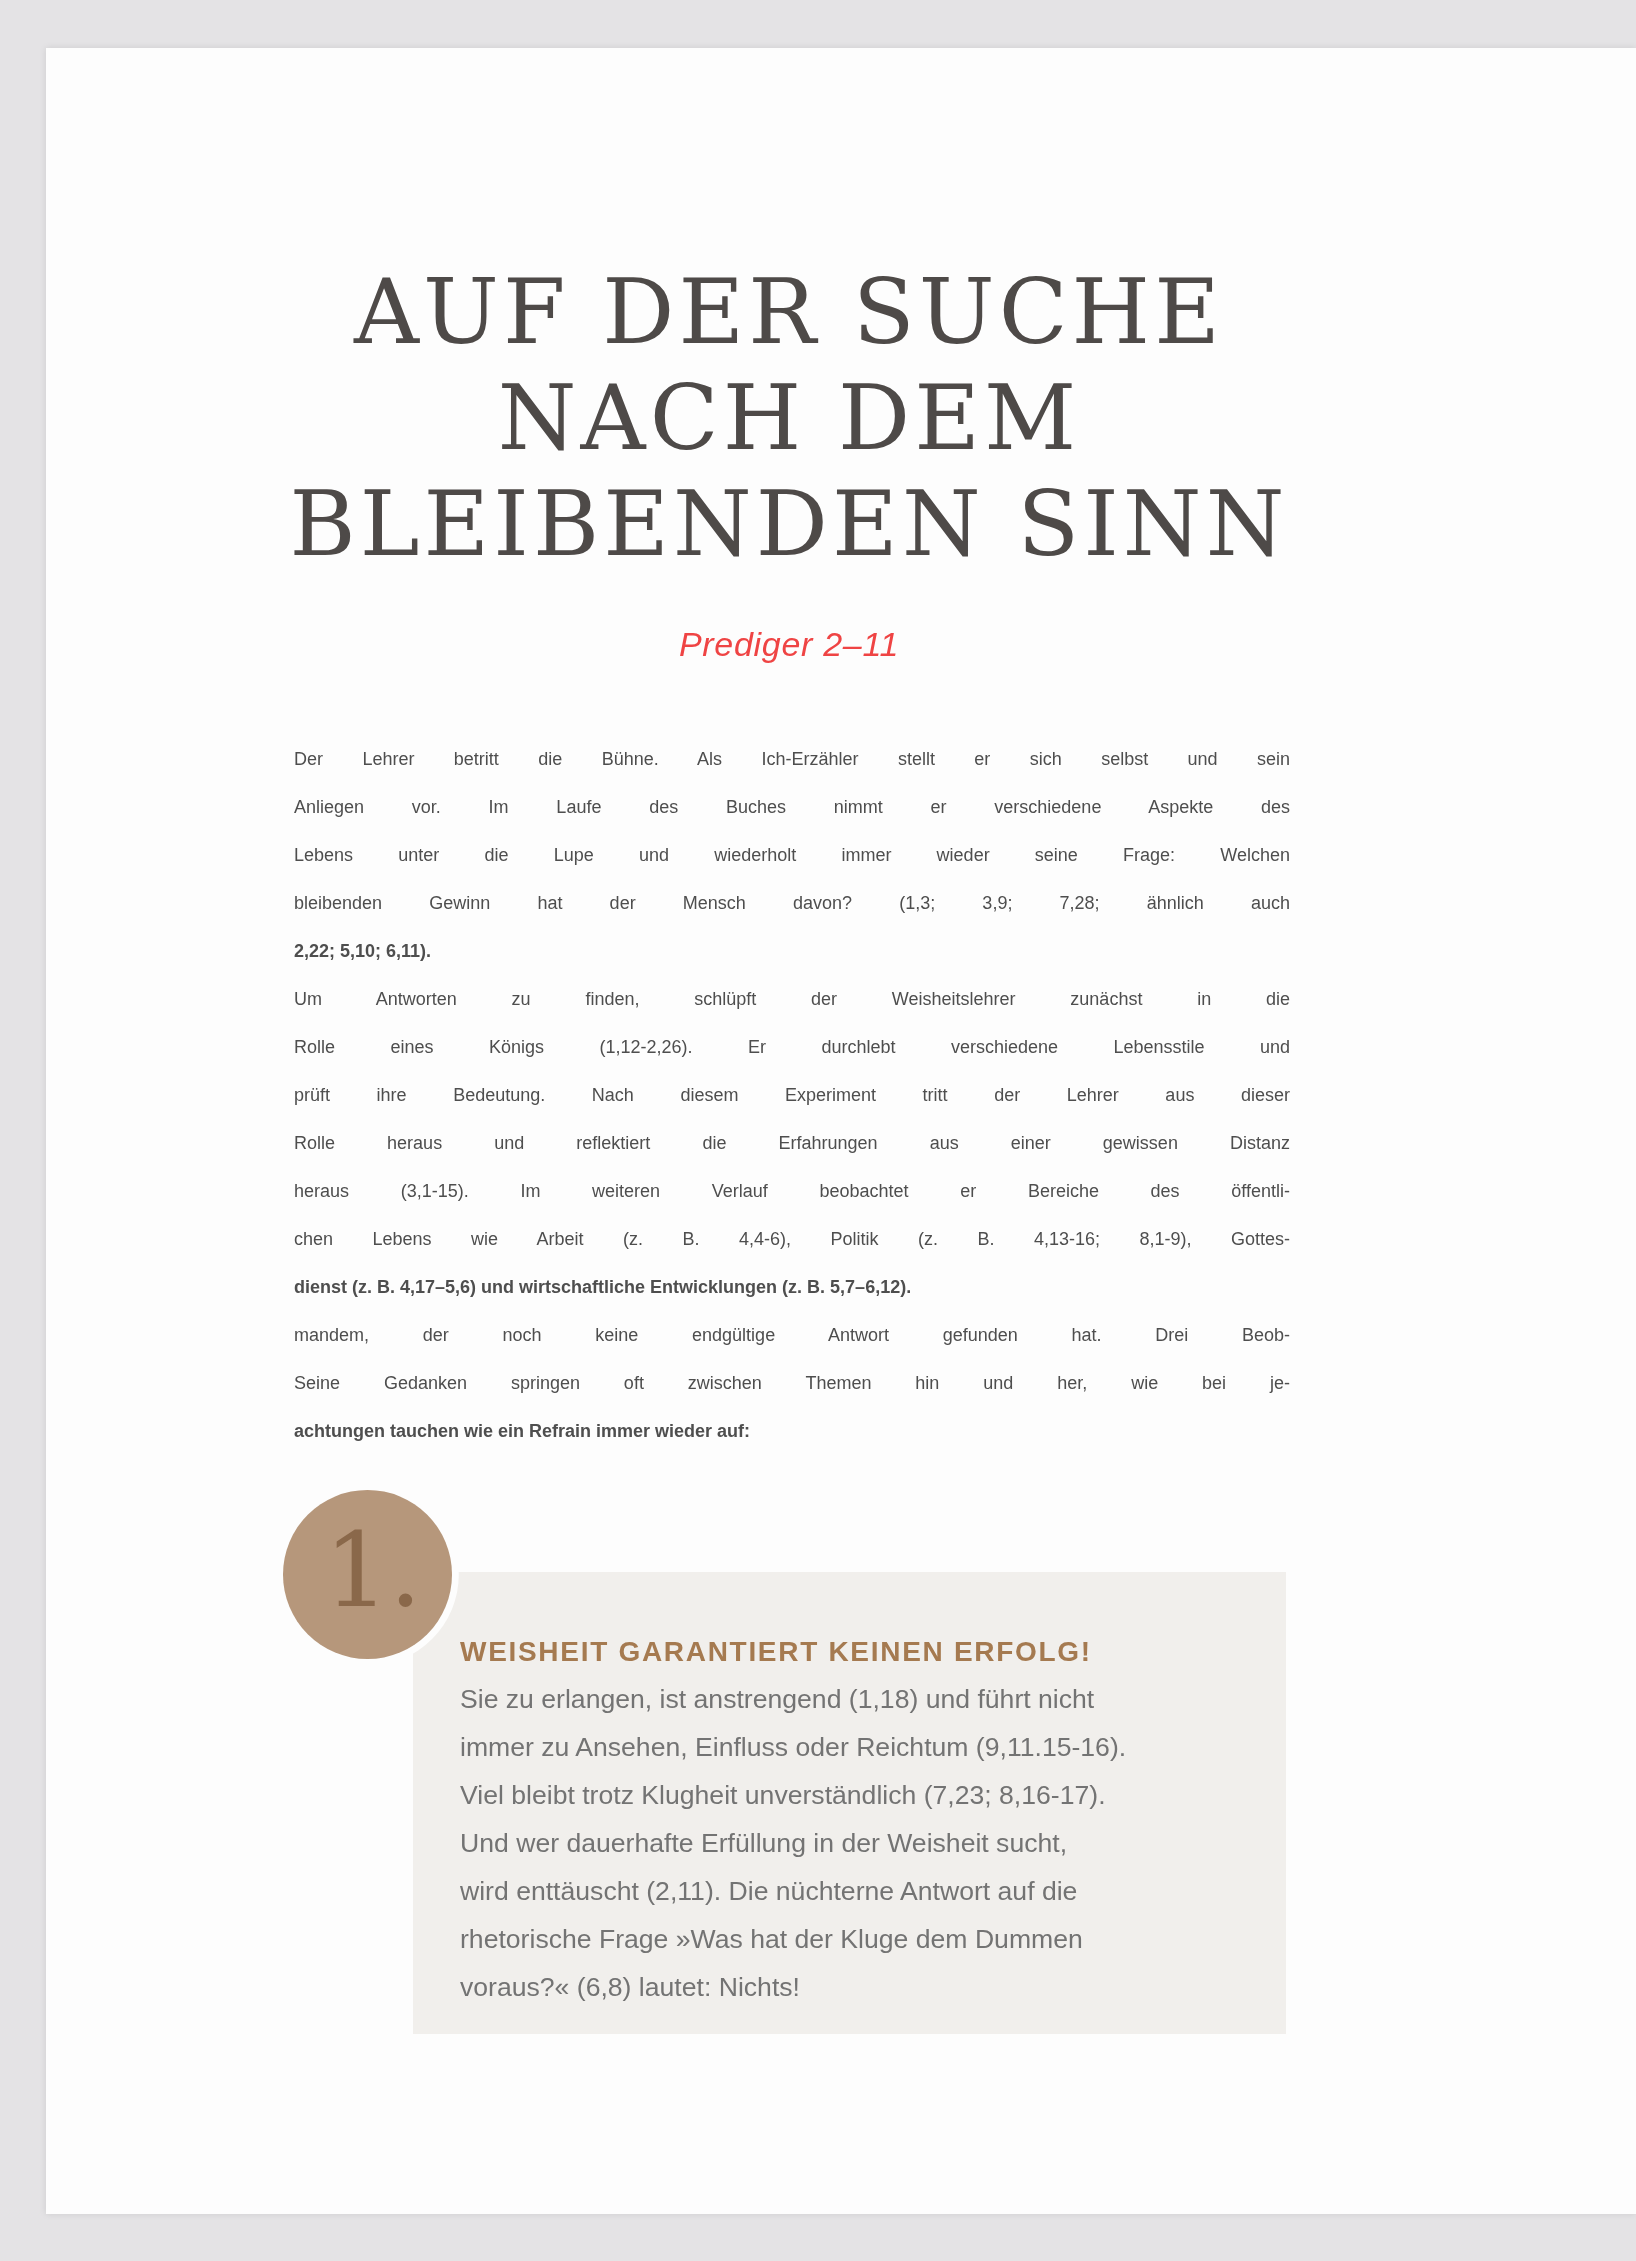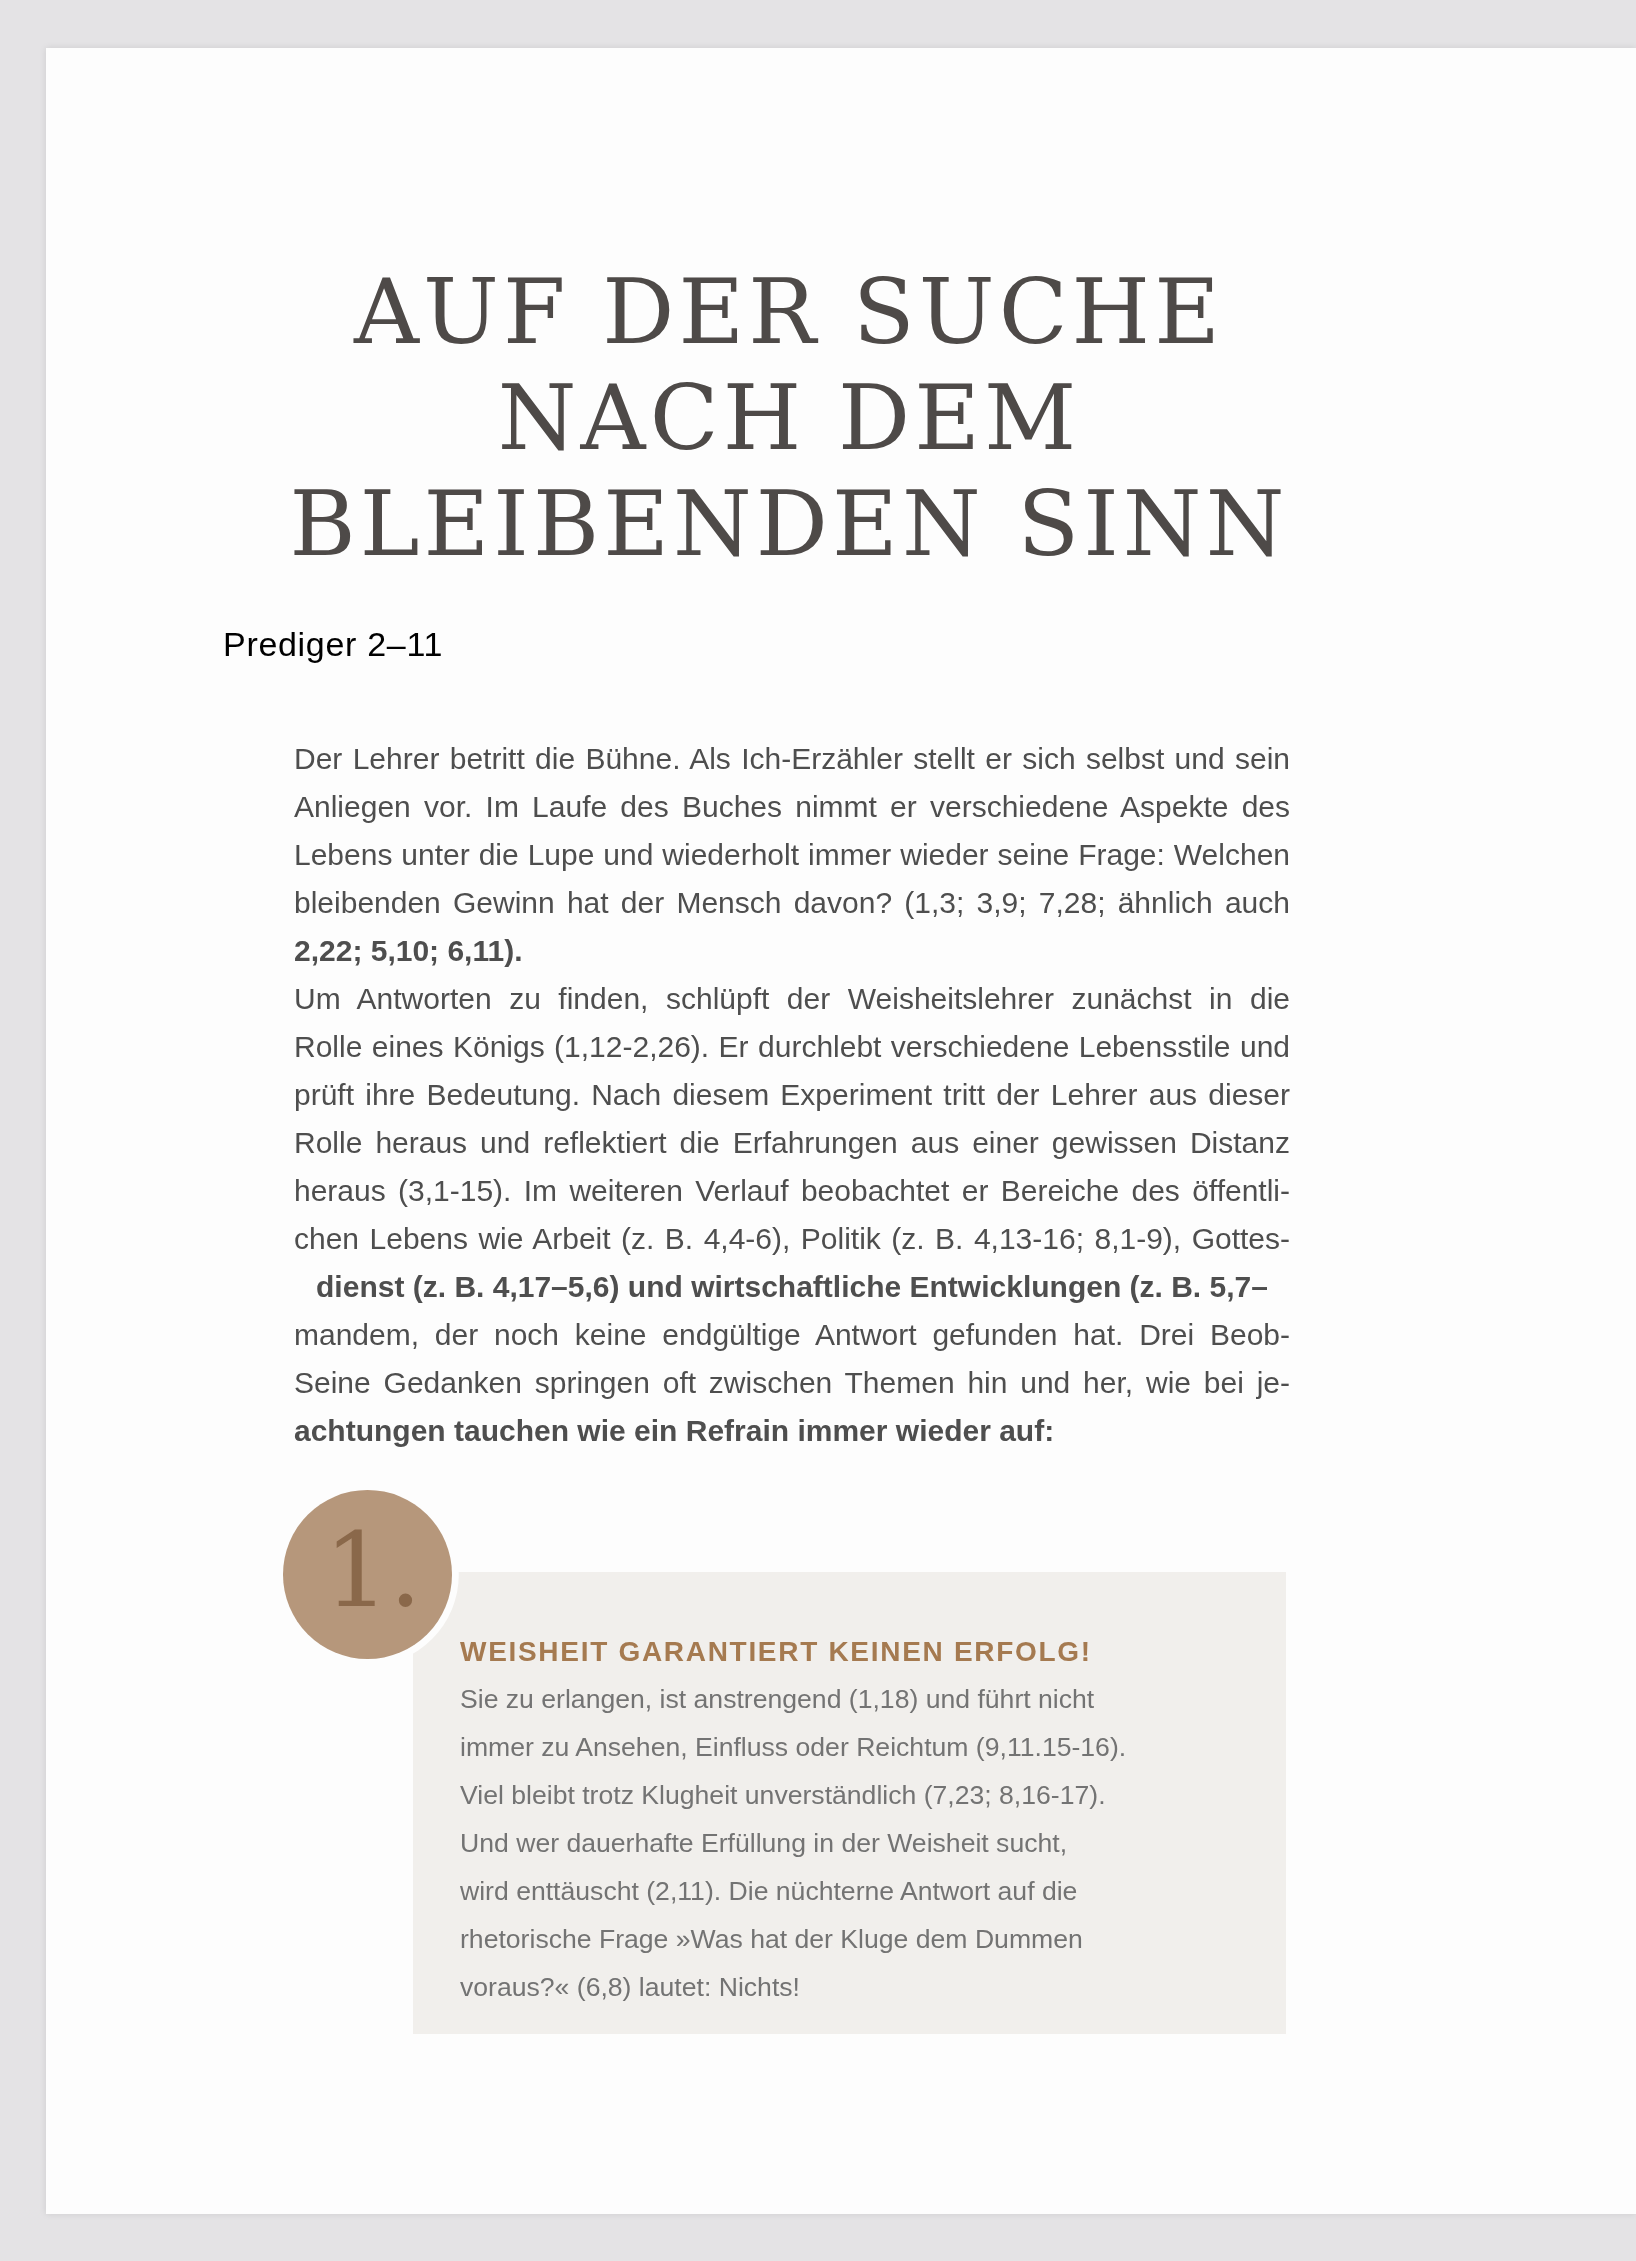--- a/index.html
+++ b/index.html
@@ -20,26 +20,28 @@
     text-align:center;
     font-family:"DejaVu Serif",serif;
     font-weight:400;
     font-size:90px;line-height:106px;
     letter-spacing:4.1px;
     color:#4e4a48;
   }
   .title-line{white-space:nowrap;}
   .subtitle{
     position:absolute;left:177px;top:576px;width:1132px;
+    text-align:center;
     font-size:34px;line-height:41px;letter-spacing:0.7px;
-    color:#000000;
+    color:#ef4444;
+    font-style:italic;
   }
   .bodytext{
     position:absolute;left:248px;top:687px;width:996px;
-    font-size:30px;line-height:48px;
+    font-size:18px;line-height:48px;
     color:#4e4e4e;
   }
   .tl{
     text-align:justify;
     text-align-last:justify;
     height:48px;overflow:hidden;white-space:normal;
   }
   .tl.last{
     text-align:center;
     text-align-last:left;

